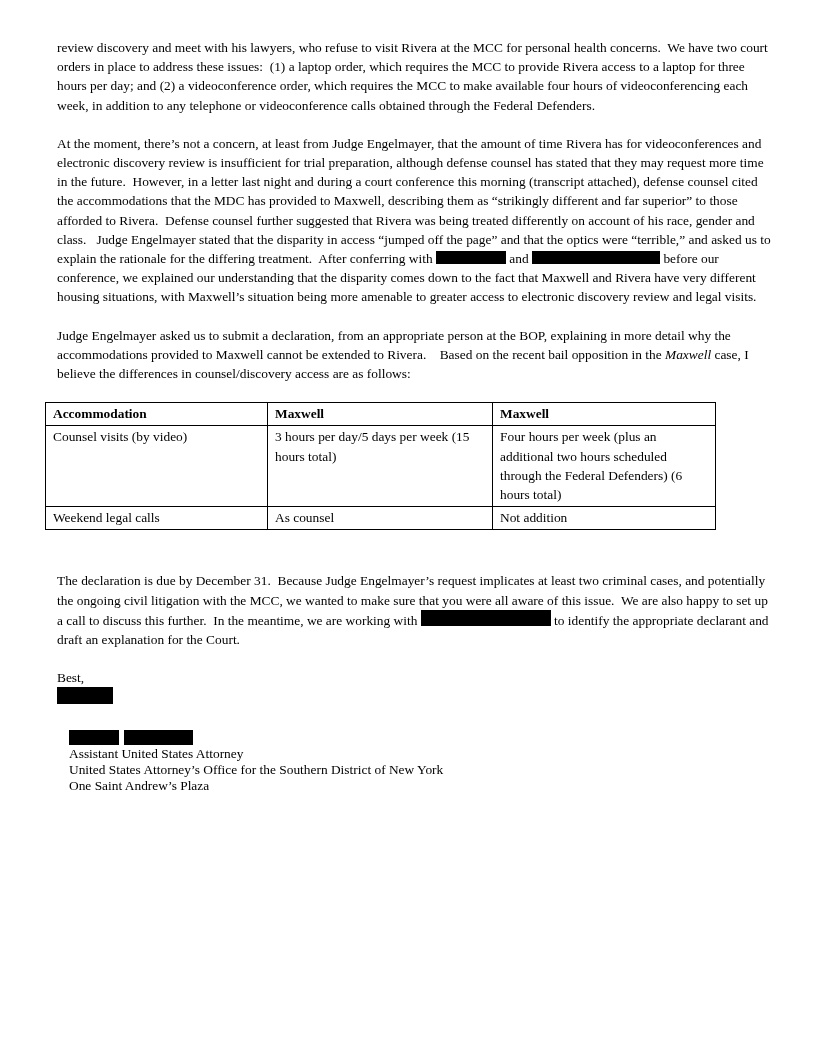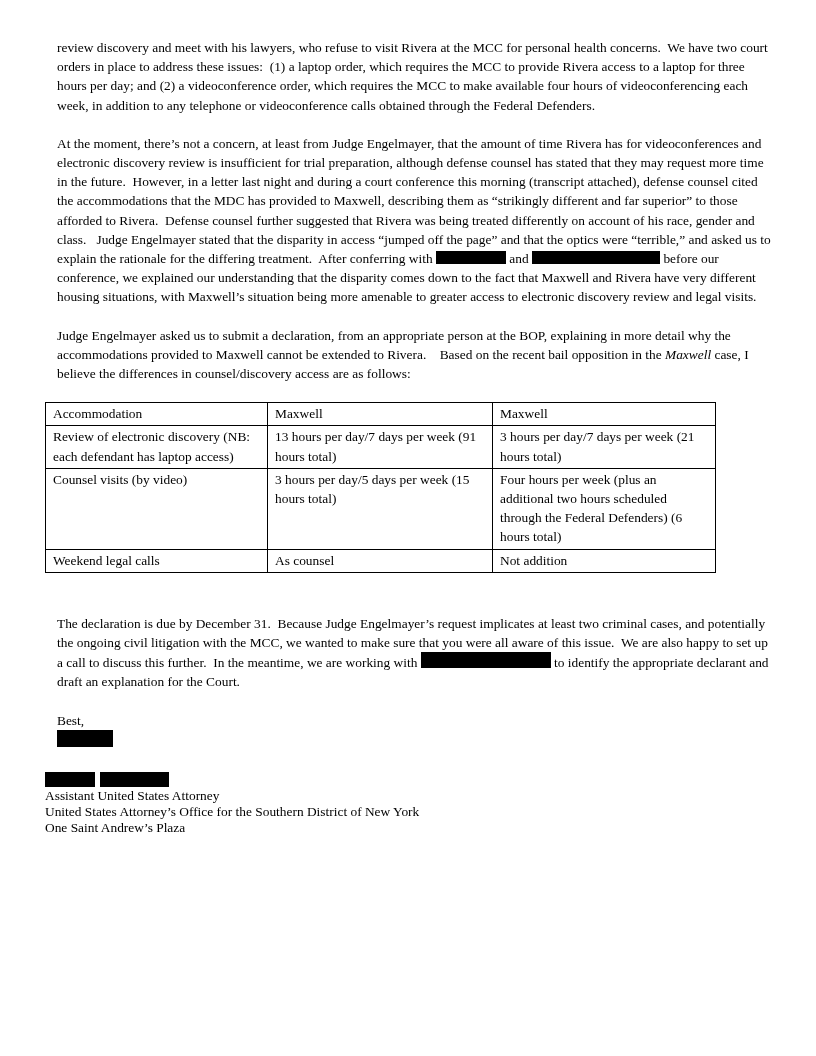--- a/index.html
+++ b/index.html
@@ -34,25 +34,26 @@
   }
   .doc-table th, .doc-table td {
     border: 1px solid #000000;
     padding: 1px 6px 2px 7px;
     vertical-align: top;
     text-align: left;
     line-height: 19.2px;
     font-size: 13.4px;
     word-wrap: break-word;
   }
-  .doc-table th { font-weight: normal; }
+  .doc-table th { font-weight: bold; }
   .closing-para .redaction { height: 16px; }
   .signature-block {
     margin-top: 20px;
     line-height: 16px;
+    margin-left: 24px;
   }
   .signature-redactions { margin-bottom: 1px; }
   .sig-bar {
     display: inline-block;
     background: #000000;
     height: 15px;
     margin-right: 5px;
     vertical-align: bottom;
   }
   .signature-line { line-height: 16px; }
@@ -77,25 +78,20 @@
         </colgroup>
         <thead>
           <tr>
             <th>Accommodation</th>
             <th>Maxwell</th>
             <th>Maxwell</th>
           </tr>
         </thead>
         <tbody>
           <tr>
-            <td>Review of electronic discovery (NB: each defendant has laptop access)</td>
-            <td>13 hours per day/7 days per week (91 hours total)</td>
-            <td>3 hours per day/7 days per week (21 hours total)</td>
-          </tr>
-          <tr>
             <td>Counsel visits (by video)</td>
             <td>3 hours per day/5 days per week (15 hours total)</td>
             <td>Four hours per week (plus an additional two hours scheduled through the Federal Defenders) (6 hours total)</td>
           </tr>
           <tr>
             <td>Weekend legal calls</td>
             <td>As counsel</td>
             <td>Not addition</td>
           </tr>
         </tbody>

